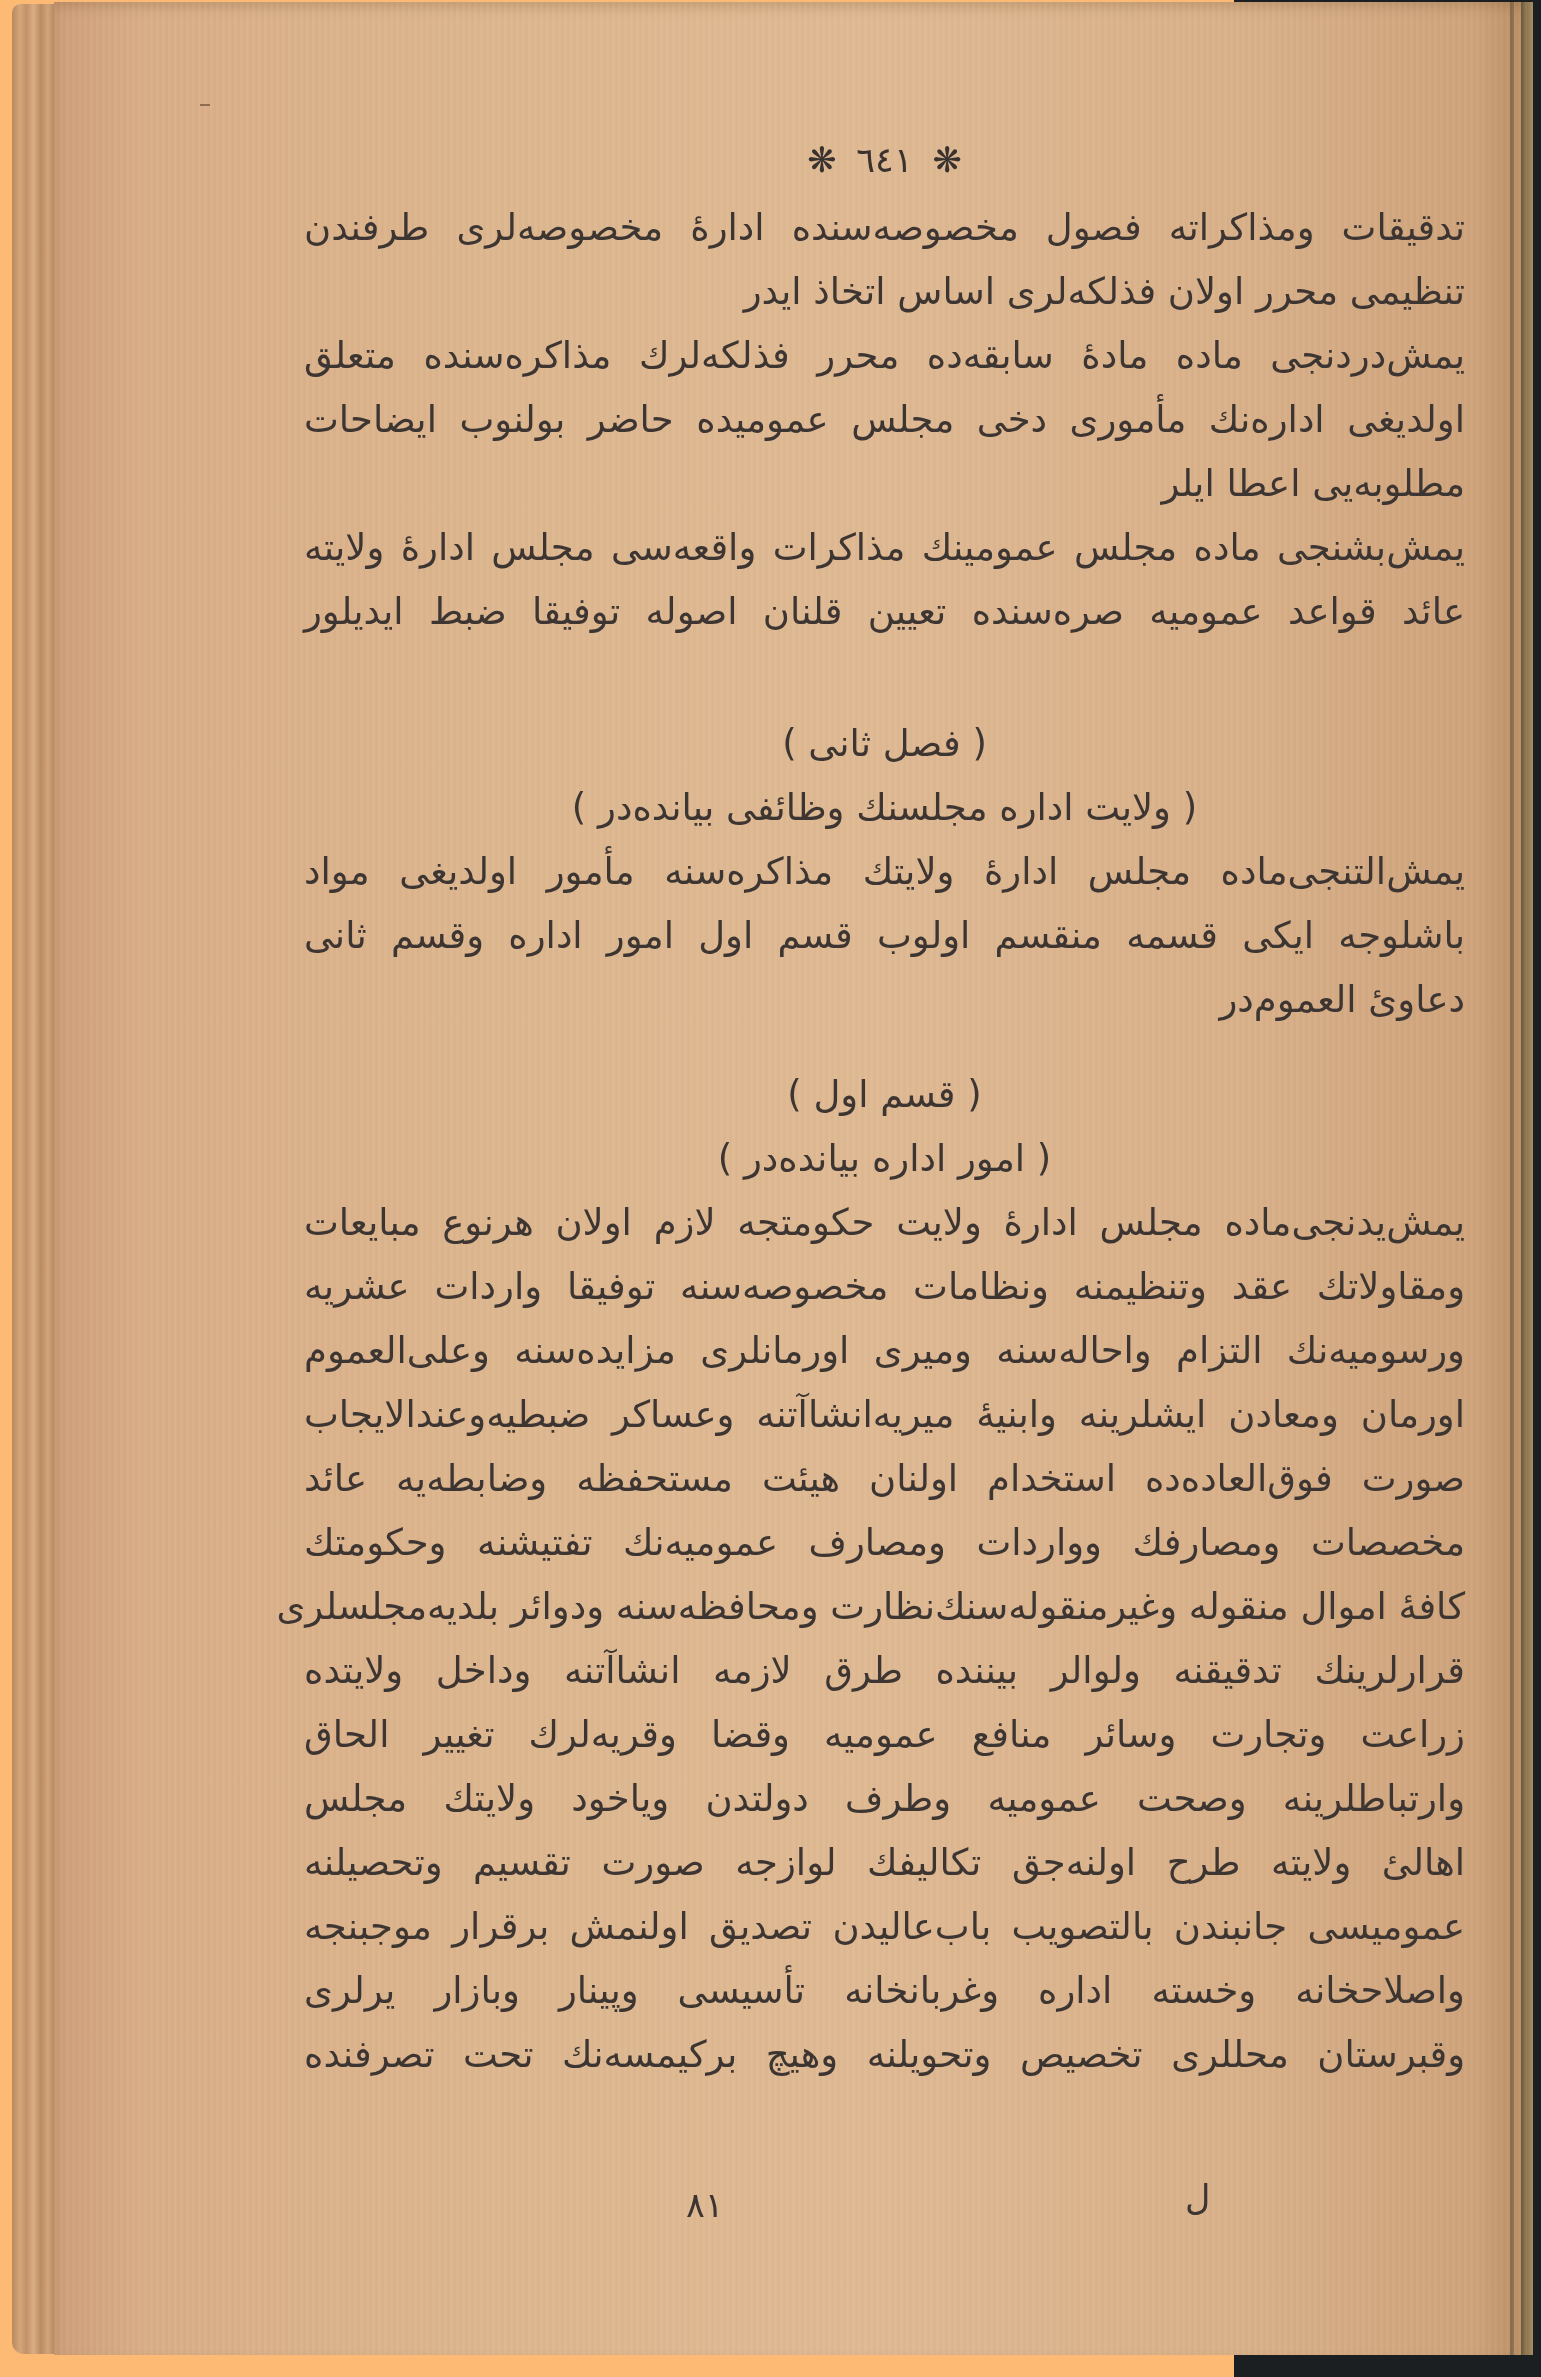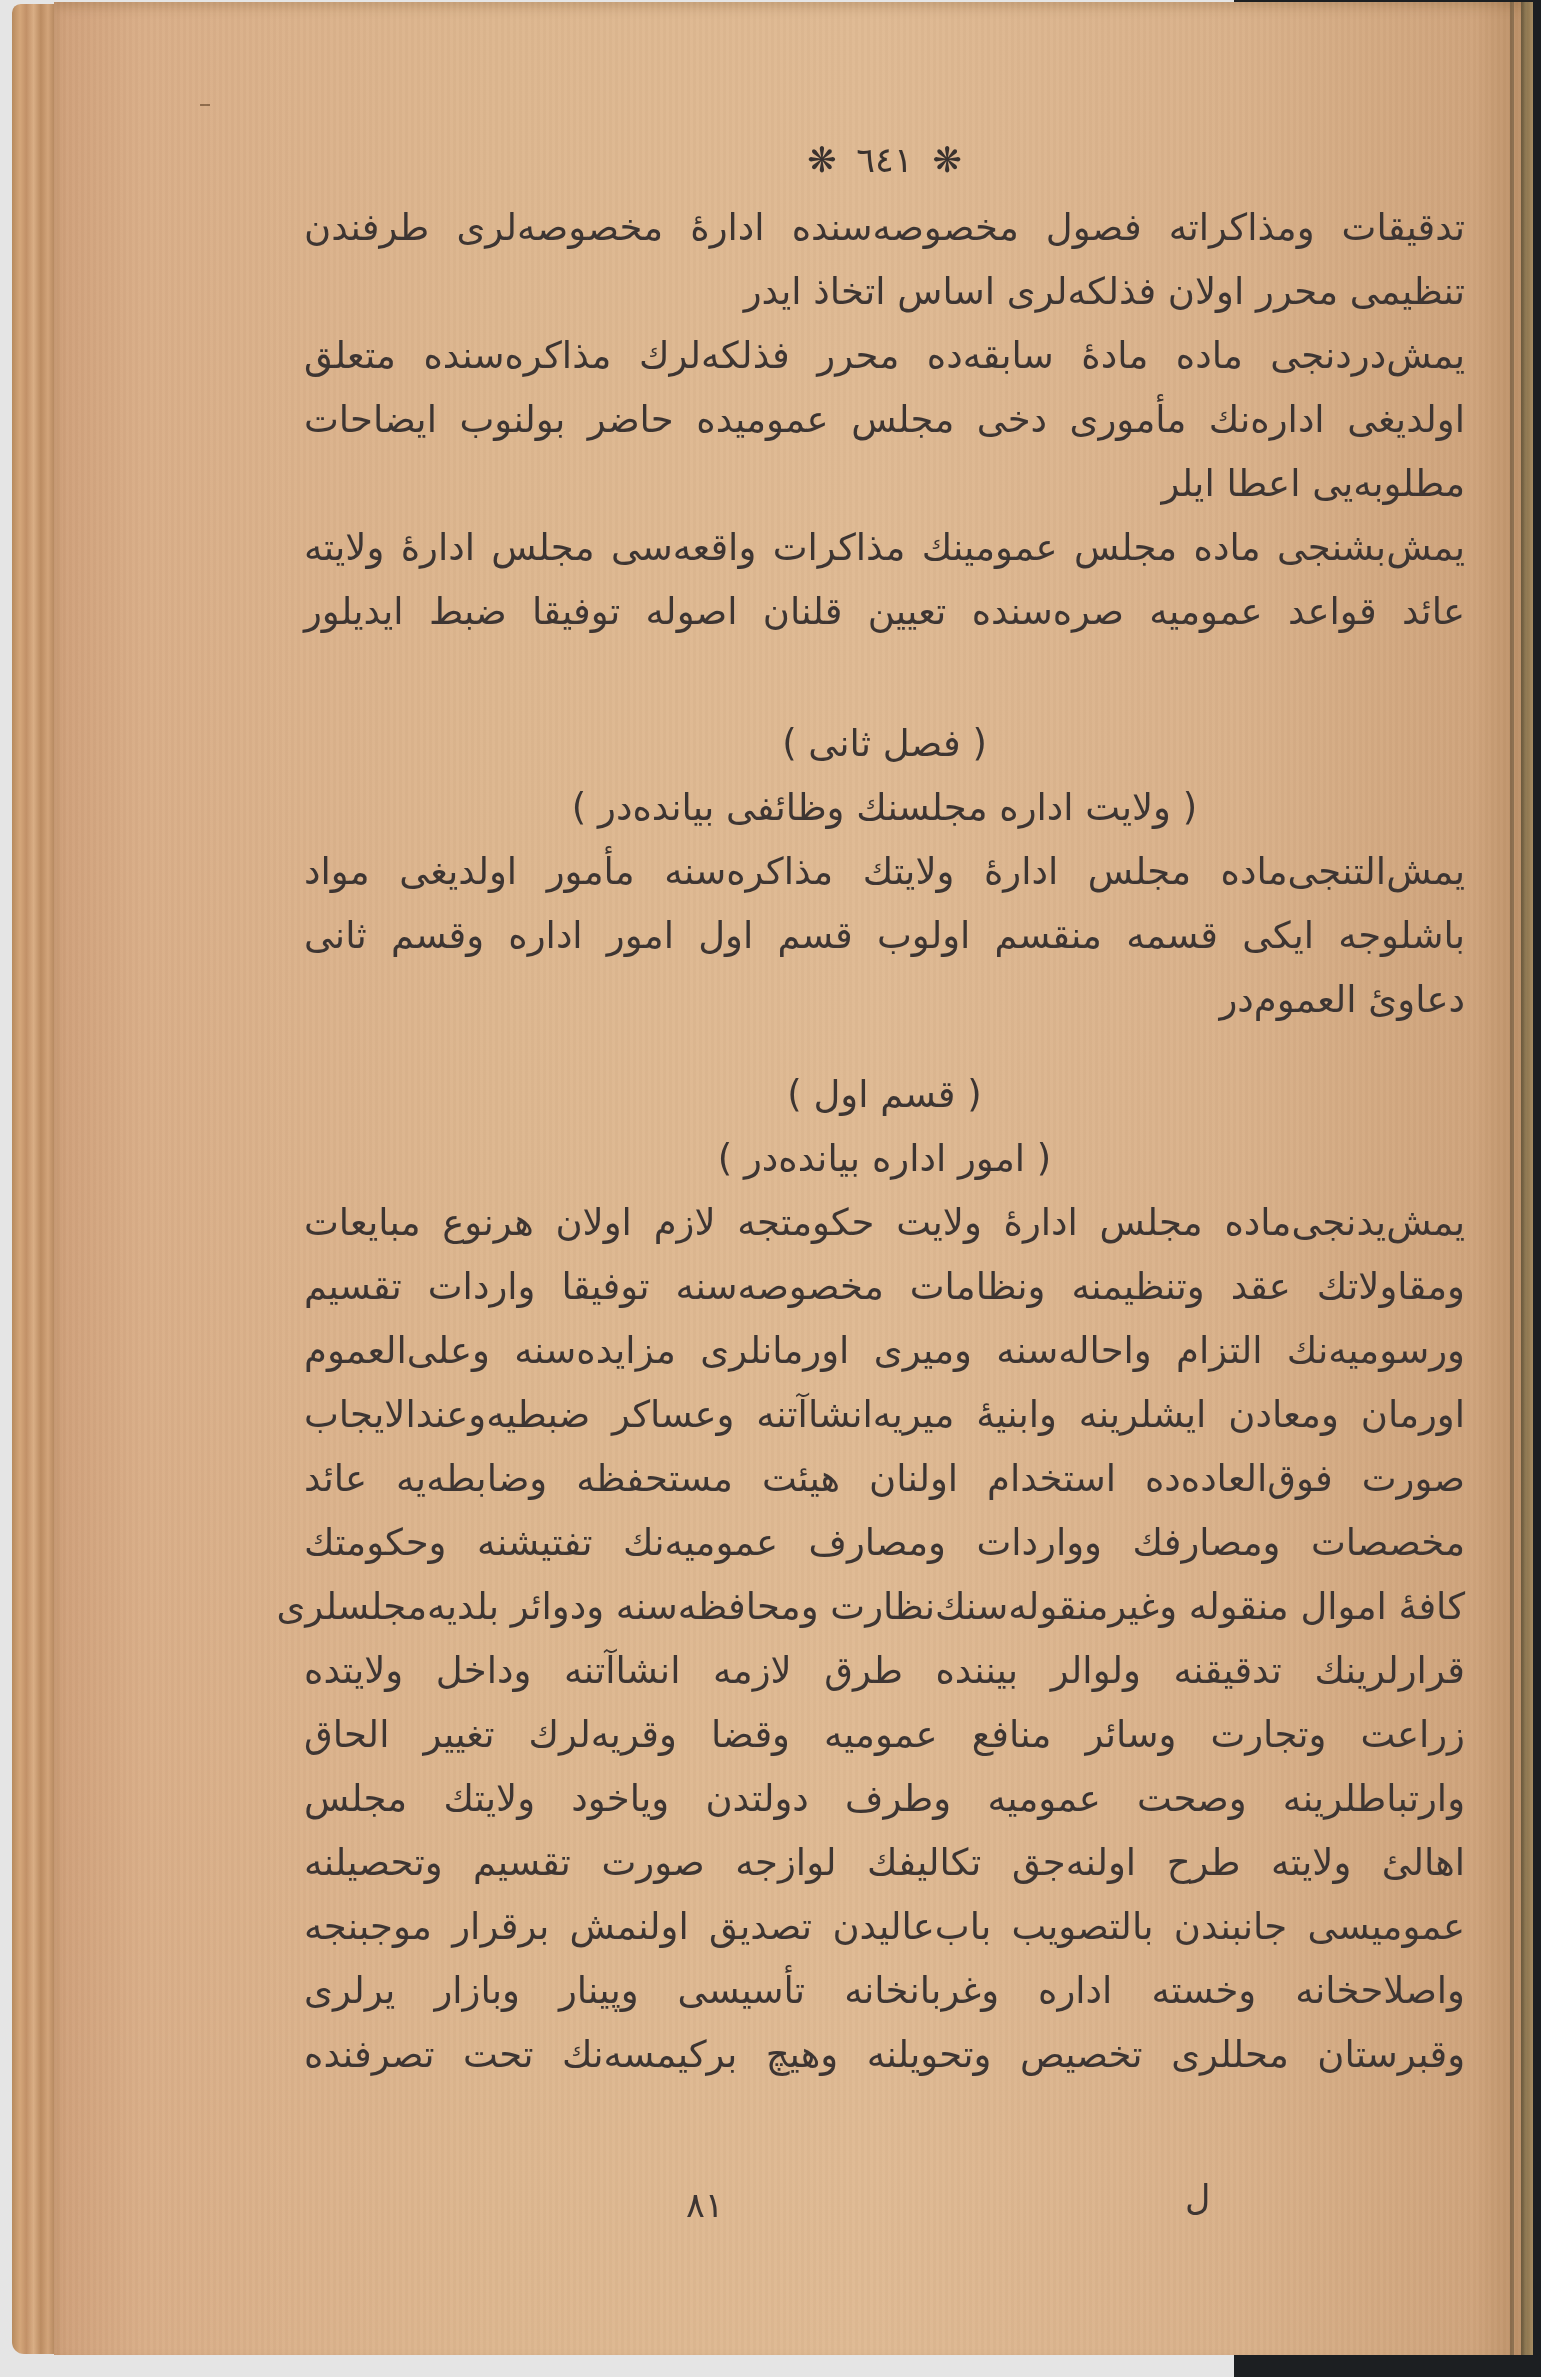--- a/index.html
+++ b/index.html
@@ -7,21 +7,21 @@
       padding: 0;
       width: 1542px;
       height: 2377px;
       overflow: hidden;
       background: #1c1f22;
     }
     .scan {
       position: relative;
       width: 1234px;
       height: 2377px;
-      background: #e5e5e5;
+      background: #fdba74;
       text-decoration: underline;
     }
     
     .page-edges {
       position: absolute;
       left: 12px;
       top: 3.5px;
       width: 45px;
       height: 2350px;
       background: linear-gradient(90deg, #b78a5e 0%, #d4a67a 18%, #c29168 32%, #d9ae85 48%, #bb8c62 64%, #d2a47a 80%, #a97d55 100%);
@@ -182,21 +182,21 @@
       <div class="line last">دعاوىٔ العموم‌در</div>
     </div>
 
     <div class="gap-sm"></div>
 
     <div class="line center">( قسم اول )</div>
     <div class="line center">( امور اداره بيانده‌در )</div>
 
     <div>
       <div class="line">يمش‌يدنجى‌ماده    مجلس اداره‌ٔ ولايت حكومتجه لازم اولان هرنوع مبايعات</div>
-      <div class="line">ومقاولاتك عقد وتنظيمنه ونظامات مخصوصه‌سنه توفيقا واردات تقسيم</div>
+      <div class="line">ومقاولاتك عقد وتنظيمنه ونظامات مخصوصه‌سنه توفيقا واردات عشريه</div>
       <div class="line">ورسوميه‌نك التزام واحاله‌سنه وميرى اورمانلرى مزايده‌سنه وعلى‌العموم</div>
       <div class="line">اورمان ومعادن ايشلرينه وابنيه‌ٔ ميريه‌انشاآتنه وعساكر ضبطيه‌وعندالايجاب</div>
       <div class="line">صورت فوق‌العاده‌ده استخدام اولنان هيئت مستحفظه وضابطه‌يه عائد</div>
       <div class="line">مخصصات ومصارفك وواردات ومصارف عموميه‌نك تفتيشنه وحكومتك</div>
       <div class="line">كافه‌ٔ اموال منقوله وغيرمنقوله‌سنك‌نظارت ومحافظه‌سنه ودوائر بلديه‌مجلسلرى</div>
       <div class="line">قرارلرينك تدقيقنه ولوالر بيننده طرق لازمه انشاآتنه وداخل ولايتده</div>
       <div class="line">زراعت وتجارت وسائر منافع عموميه وقضا وقريه‌لرك تغيير الحاق</div>
       <div class="line">وارتباطلرينه وصحت عموميه وطرف دولتدن وياخود ولايتك مجلس</div>
       <div class="line">اهالىٔ ولايته طرح اولنه‌جق تكاليفك لوازجه صورت تقسيم وتحصيلنه</div>
       <div class="line">عموميسى جانبندن بالتصويب باب‌عاليدن تصديق اولنمش برقرار موجبنجه</div>

